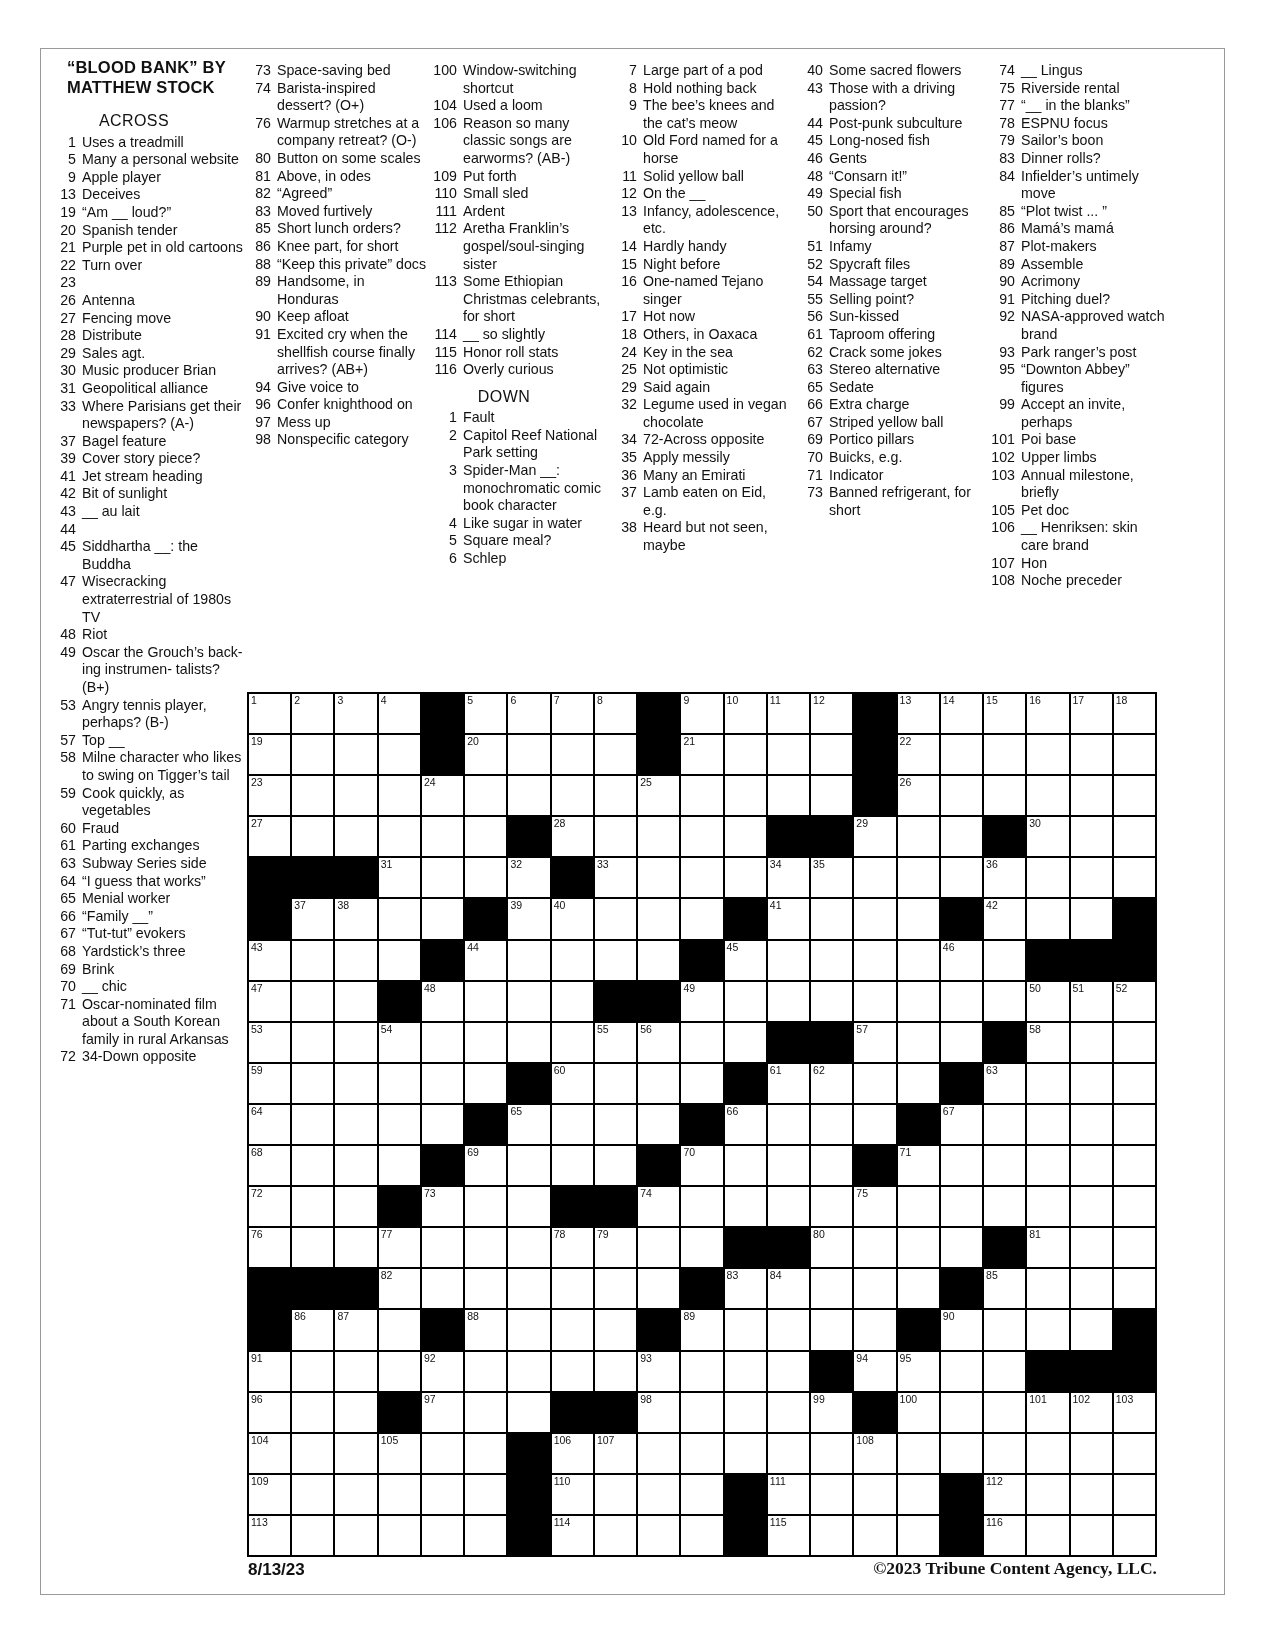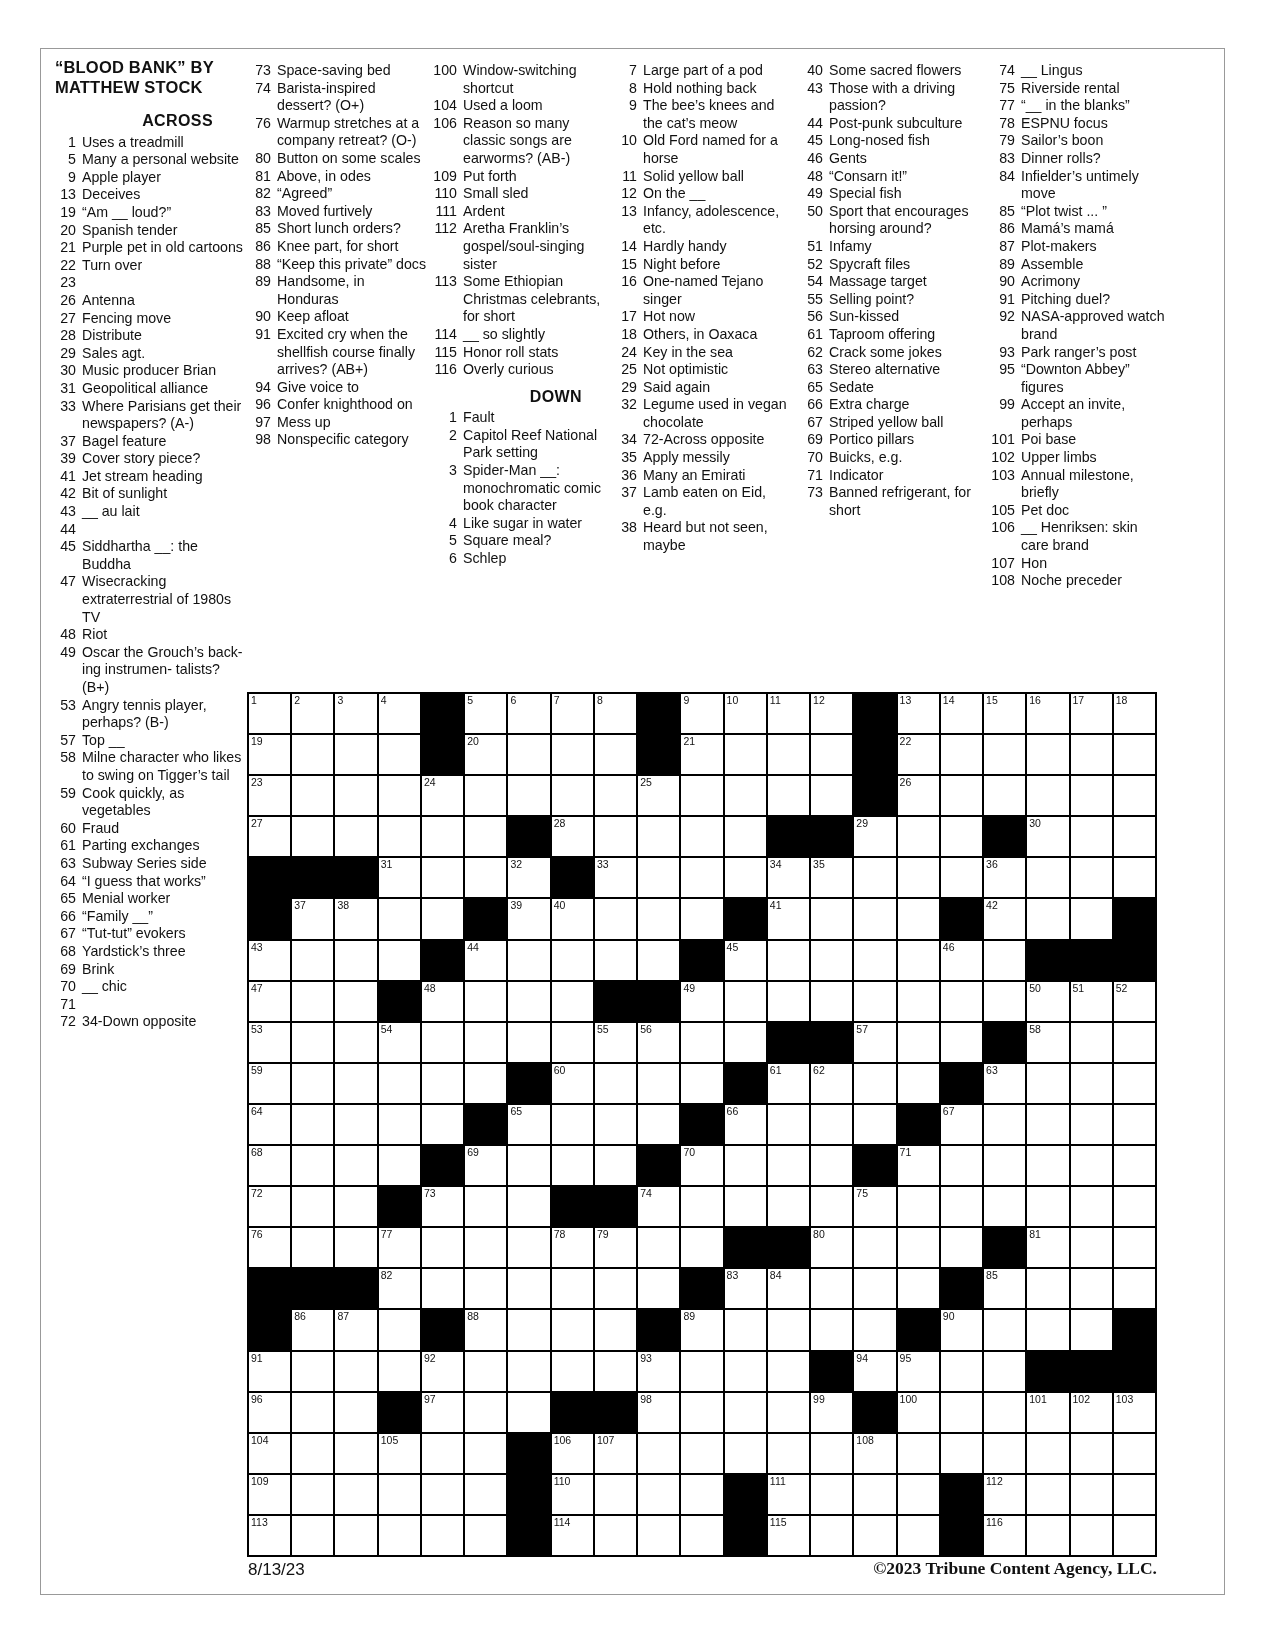--- a/index.html
+++ b/index.html
@@ -1,41 +1,41 @@
 <!DOCTYPE html>
 <html><head>
 <meta charset="utf-8">
 <style>
   html,body{margin:0;padding:0;}
   body{width:1265px;height:1638px;background:#fff;position:relative;
        font-family:"Liberation Sans",sans-serif;color:#111;}
   .page-border{position:absolute;left:40px;top:48px;width:1183px;height:1545px;
        border:1px solid #999;}
-  .title{position:absolute;left:55px;top:57px;width:195px;
+  .title{position:absolute;left:67px;top:57px;width:195px;
        font-size:16.5px;font-weight:700;line-height:20px;letter-spacing:.2px;}
   .col{position:absolute;top:62px;width:178px;font-size:14.2px;line-height:17.6px;}
   #col1{left:55px;top:112px;width:188px;--nw:27px;}
   #col2{left:250px;--nw:27px;}
   #col3{left:426px;width:186px;--nw:37px;}
   #col4{left:612px;--nw:31px;}
   #col5{left:798px;--nw:31px;}
   #col6{left:984px;width:182px;--nw:37px;}
-  .sec-header{font-weight:700;text-align:right;font-size:16px;
+  .sec-header{font-weight:400;text-align:center;font-size:16px;
        margin:0 30px 4px 0;letter-spacing:.4px;}
   #col3 .sec-header{margin-top:9px;}
   .clue{display:flex;}
   .clue .n{flex:0 0 var(--nw,27px);text-align:right;padding-right:6px;box-sizing:border-box;}
   .clue .t{flex:1;}
   #grid{position:absolute;left:247px;top:692px;width:906px;height:861px;
        background:#000;border:2px solid #000;
        display:grid;grid-template-columns:repeat(21,1fr);grid-template-rows:repeat(21,1fr);gap:2px;}
   .cell{background:#fff;position:relative;}
   .cell.black{background:#000;}
   .cn{position:absolute;top:0px;left:2px;font-size:10.5px;line-height:12px;color:#111;}
-  .footer-date{position:absolute;left:248px;top:1560px;font-size:17px;font-weight:400;}
+  .footer-date{position:absolute;left:248px;top:1560px;font-size:17px;font-weight:700;}
   .footer-copy{position:absolute;right:108px;top:1558px;font-size:17.5px;font-weight:700;
        font-family:"Liberation Serif",serif;text-align:right;}
 </style>
 </head>
 <body>
 
 <div class="page-border"></div>
 
 <div class="title">
   <div>“BLOOD BANK” BY</div>
@@ -198,20 +198,21 @@
       <div class="clue">
         <span class="n">69</span>
         <span class="t">Brink</span>
       </div>
       <div class="clue">
         <span class="n">70</span>
         <span class="t">__ chic</span>
       </div>
       <div class="clue">
         <span class="n">71</span>
+        <span class="t">Oscar-nominated film about a South Korean family in rural Arkansas</span>
       </div>
       <div class="clue">
         <span class="n">72</span>
         <span class="t">34-Down opposite</span>
       </div>
     </div>
     <div class="col" id="col2">
       <div class="clue">
         <span class="n">73</span>
         <span class="t">Space-saving bed</span>

